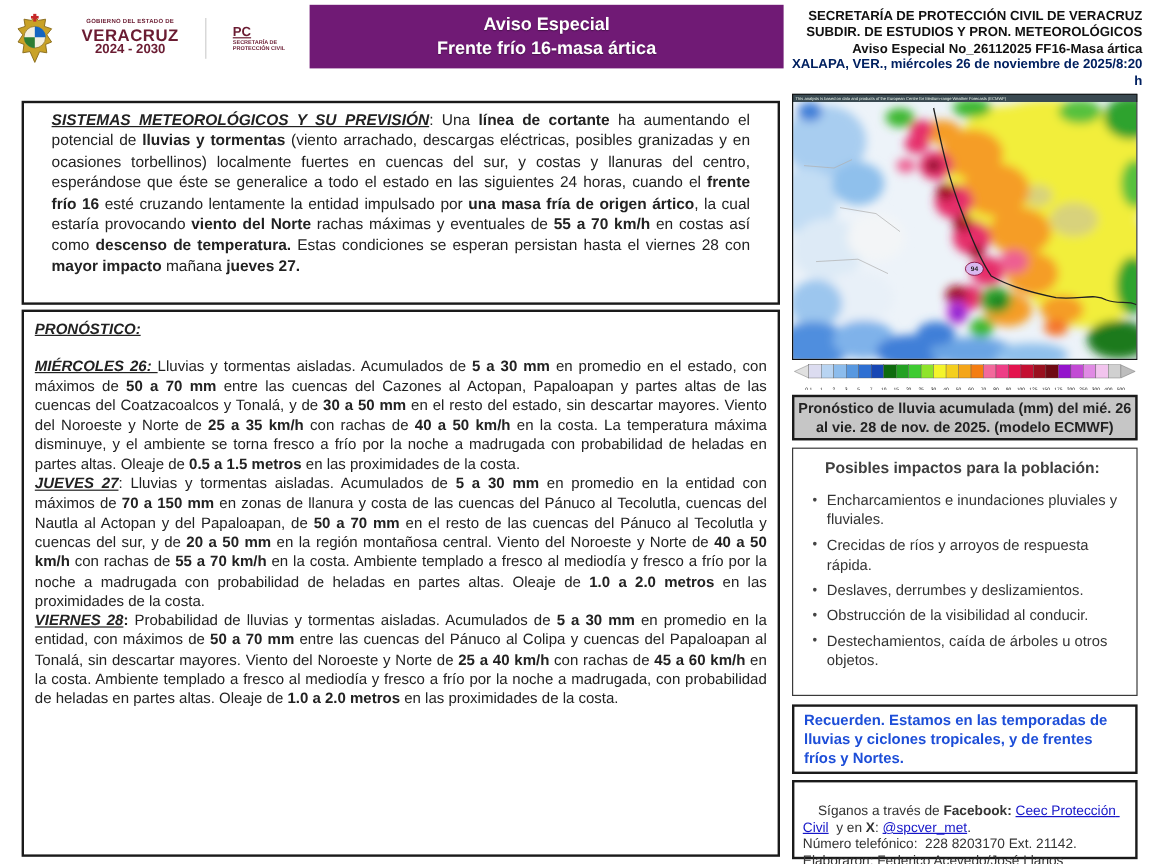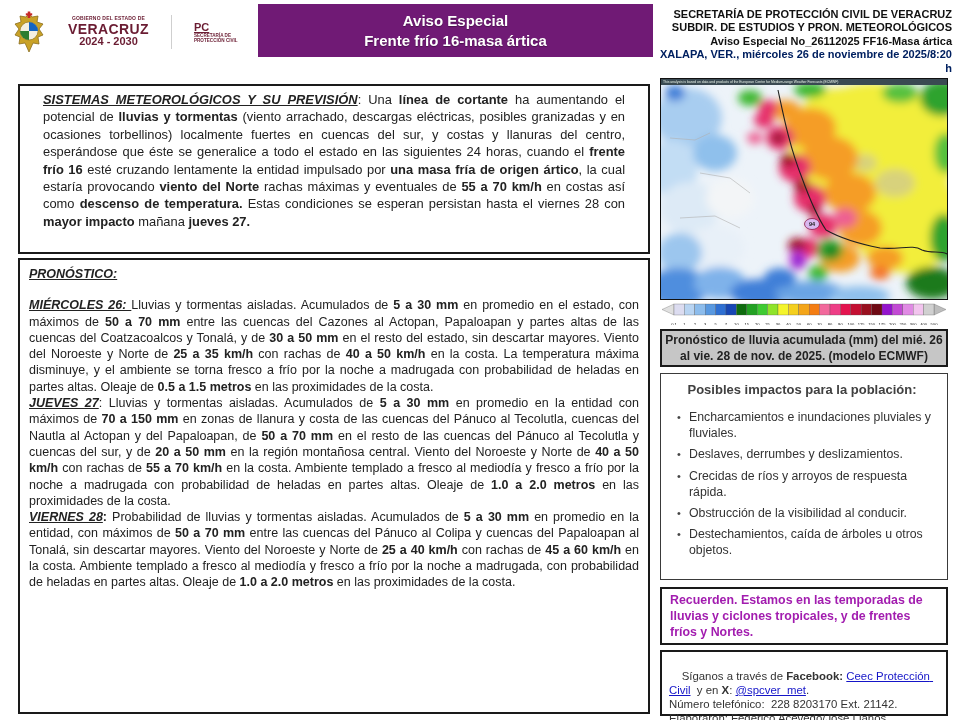--- a/index.html
+++ b/index.html
@@ -51,21 +51,21 @@
            border:2px solid #1a1a1a;box-sizing:border-box;text-align:center;
            font-weight:700;font-size:12px;line-height:15.5px;padding-top:2px;color:#222;}
   .impacts{left:660px;top:373px;width:288px;height:207px;border:1.5px solid #3a3a3a;
            box-sizing:border-box;padding:8px 10px 4px 6px;color:#333;}
   .impacts h3{margin:0 0 12px 0;text-align:center;font-size:13px;color:#404040;}
   .impacts ul{margin:0;padding:0 0 0 10px;list-style:none;}
   .impacts li{font-size:12.3px;line-height:16.2px;margin-bottom:5px;padding-left:12px;position:relative;}
   .impacts li::before{content:"•";position:absolute;left:0;top:0;font-size:11px;color:#444;}
   .remember{left:660px;top:587px;width:288px;height:58px;border:2px solid #1a1a1a;
             box-sizing:border-box;padding:4px 8px;font-weight:700;font-size:12.4px;
-            line-height:15.8px;color:#a21caf;}
+            line-height:15.8px;color:#1d4ed8;}
   .footerbox{left:660px;top:650px;width:288px;height:66px;border:2px solid #1a1a1a;
              box-sizing:border-box;padding:4px 7px;font-size:11.4px;line-height:13.9px;
              color:#333;white-space:pre-wrap;}
 </style>
 </head>
 <body>
 
 <div class="page">
 
   <div class="abs logos">
@@ -272,22 +272,22 @@
         </g>
     </svg>
   </div>
 
   <div class="abs caption">Pronóstico de lluvia acumulada (mm) del mié. 26 al vie. 28 de nov. de 2025. (modelo ECMWF)</div>
 
   <div class="abs impacts">
     <h3>Posibles impactos para la población:</h3>
     <ul>
         <li>Encharcamientos e inundaciones pluviales y fluviales.</li>
+        <li>Crecidas de ríos y arroyos de respuesta rápida.</li>
         <li>Deslaves, derrumbes y deslizamientos.</li>
-        <li>Crecidas de ríos y arroyos de respuesta rápida.</li>
         <li>Obstrucción de la visibilidad al conducir.</li>
         <li>Destechamientos, caída de árboles u otros objetos.</li>
       </ul>
   </div>
 
   <div class="abs remember">Recuerden. Estamos en las temporadas de lluvias y ciclones tropicales, y de frentes fríos y Nortes.</div>
 
   <div class="abs footerbox">
     <span><span>Síganos a través de </span><span class="b">Facebook:</span><span> </span><span class="lnk">Ceec Protección Civil</span><span>  y en </span><span class="b">X</span><span>: </span><span class="lnk">@spcver_met</span><span>.
 </span><span>Número telefónico:  228 8203170 Ext. 21142.

